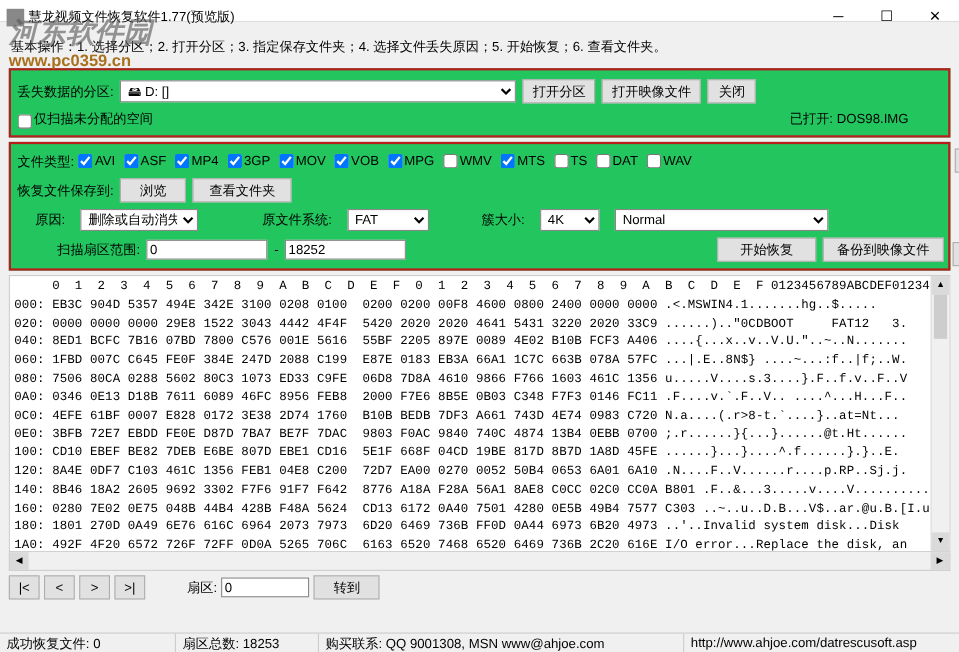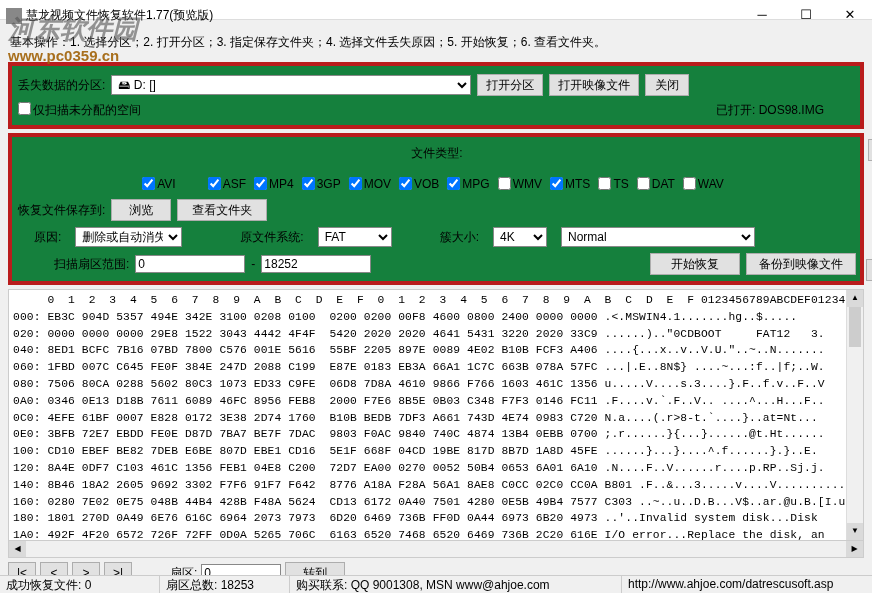--- a/index.html
+++ b/index.html
@@ -6,36 +6,36 @@
 body { font-family: "SimSun", sans-serif; font-size: 12px; background: #f0f0f0; width: 872px; height: 593px; overflow: hidden; position: relative; }
 .titlebar { height: 20px; background: #fff; display: flex; align-items: center; padding: 12px 0 0 6px; border-bottom: 1px solid #ddd; }
 .titlebar .icon { width: 16px; height: 16px; background: #888; margin-right: 4px; display: inline-block; }
 .titlebar .title { flex: 1; font-size: 12px; }
 .titlebar .ctrl { width: 44px; height: 24px; text-align: center; line-height: 22px; font-size: 13px; }
 .watermark { position: absolute; top: 12px; left: 8px; z-index: 10; }
 .watermark .wm-text { font-size: 26px; font-weight: bold; color: #555; opacity: 0.6; font-style: italic; font-family: "KaiTi", serif; }
 .watermark .wm-url { font-size: 15px; font-weight: bold; color: #a16207; opacity: 0.9; }
 .content { padding: 2px 8px 0 8px; }
 .steps { padding: 4px 2px; font-size: 12px; height: 40px; display: flex; align-items: center; }
-.group { border: 4px solid #b91c1c; padding: 8px 6px 6px 6px; margin-bottom: 4px; background: #15803d; position: relative; }
+.group { border: 2px solid #b91c1c; padding: 8px 6px 6px 6px; margin-bottom: 4px; background: #22c55e; position: relative; }
 .row { display: flex; align-items: center; gap: 6px; margin-bottom: 6px; }
 .row:last-child { margin-bottom: 0; }
 .label { white-space: nowrap; }
 .label.indent { margin-left: 16px; }
 select, input[type="text"] { font-family: inherit; font-size: 12px; padding: 1px 2px; border: 1px solid #888; background: #fff; }
 select { height: 20px; }
 input[type="text"] { height: 18px; }
 .btn { font-family: inherit; font-size: 12px; padding: 2px 8px; min-width: 60px; height: 22px; background: #e1e1e1; border: 1px solid #adadad; cursor: pointer; }
 .btn-wide { min-width: 90px; }
 .btn-side { min-width: 78px; position: absolute; }
-.chk { display: inline-flex; align-items: flex-start; gap: 2px; }
+.chk { display: inline-flex; align-items: flex-end; gap: 2px; }
 .chk input { margin: 0; }
 .disk-select { flex: 1; max-width: 360px; }
 .opened-label { margin-left: auto; margin-right: 30px; }
-.ft-row { gap: 15px; flex-direction: column; }
+.ft-row { gap: 4px; }
 .save-input { flex: 1; }
 .reason-select { width: 107px; }
 .fs-select { width: 74px; }
 .cluster-select { width: 54px; }
 .mode-select { width: 194px; }
 .range-input { width: 110px; }
 .hex-area { border: 1px solid #ccc; height: 252px; background: #fff; display: flex; }
 .hex-text { flex: 1; font-family: "Courier New", monospace; font-size: 11.3px; line-height: 16.8px; padding: 2px 4px; white-space: pre; overflow: hidden; letter-spacing: 0.1px; }
 .scrollbar-v { width: 17px; background: #f0f0f0; border-left: 1px solid #ddd; display: flex; flex-direction: column; }
 .scrollbar-v .arrow { height: 17px; background: #dadada; text-align: center; line-height: 15px; font-size: 8px; }
@@ -91,21 +91,21 @@
     </div>
   </div>
 
   <div class="machine-container">
     <div class="group" style="padding-right:4px">
       <div class="row ft-row">
         <span class="label">文件类型:</span>
         <span id="ft-container"><label class="chk" style="margin-right: 8px;">
               <input type="checkbox" checked="" style="">
               <span>AVI</span>
-            </label><label class="chk" style="margin-right: 8px; margin-left: 24px;">
+            </label><label class="chk" style="margin-right: 8px;">
               <input type="checkbox" checked="" style="">
               <span>ASF</span>
             </label><label class="chk" style="margin-right: 8px;">
               <input type="checkbox" checked="" style="">
               <span>MP4</span>
             </label><label class="chk" style="margin-right: 8px;">
               <input type="checkbox" checked="" style="">
               <span>3GP</span>
             </label><label class="chk" style="margin-right: 8px;">
               <input type="checkbox" checked="" style="">

